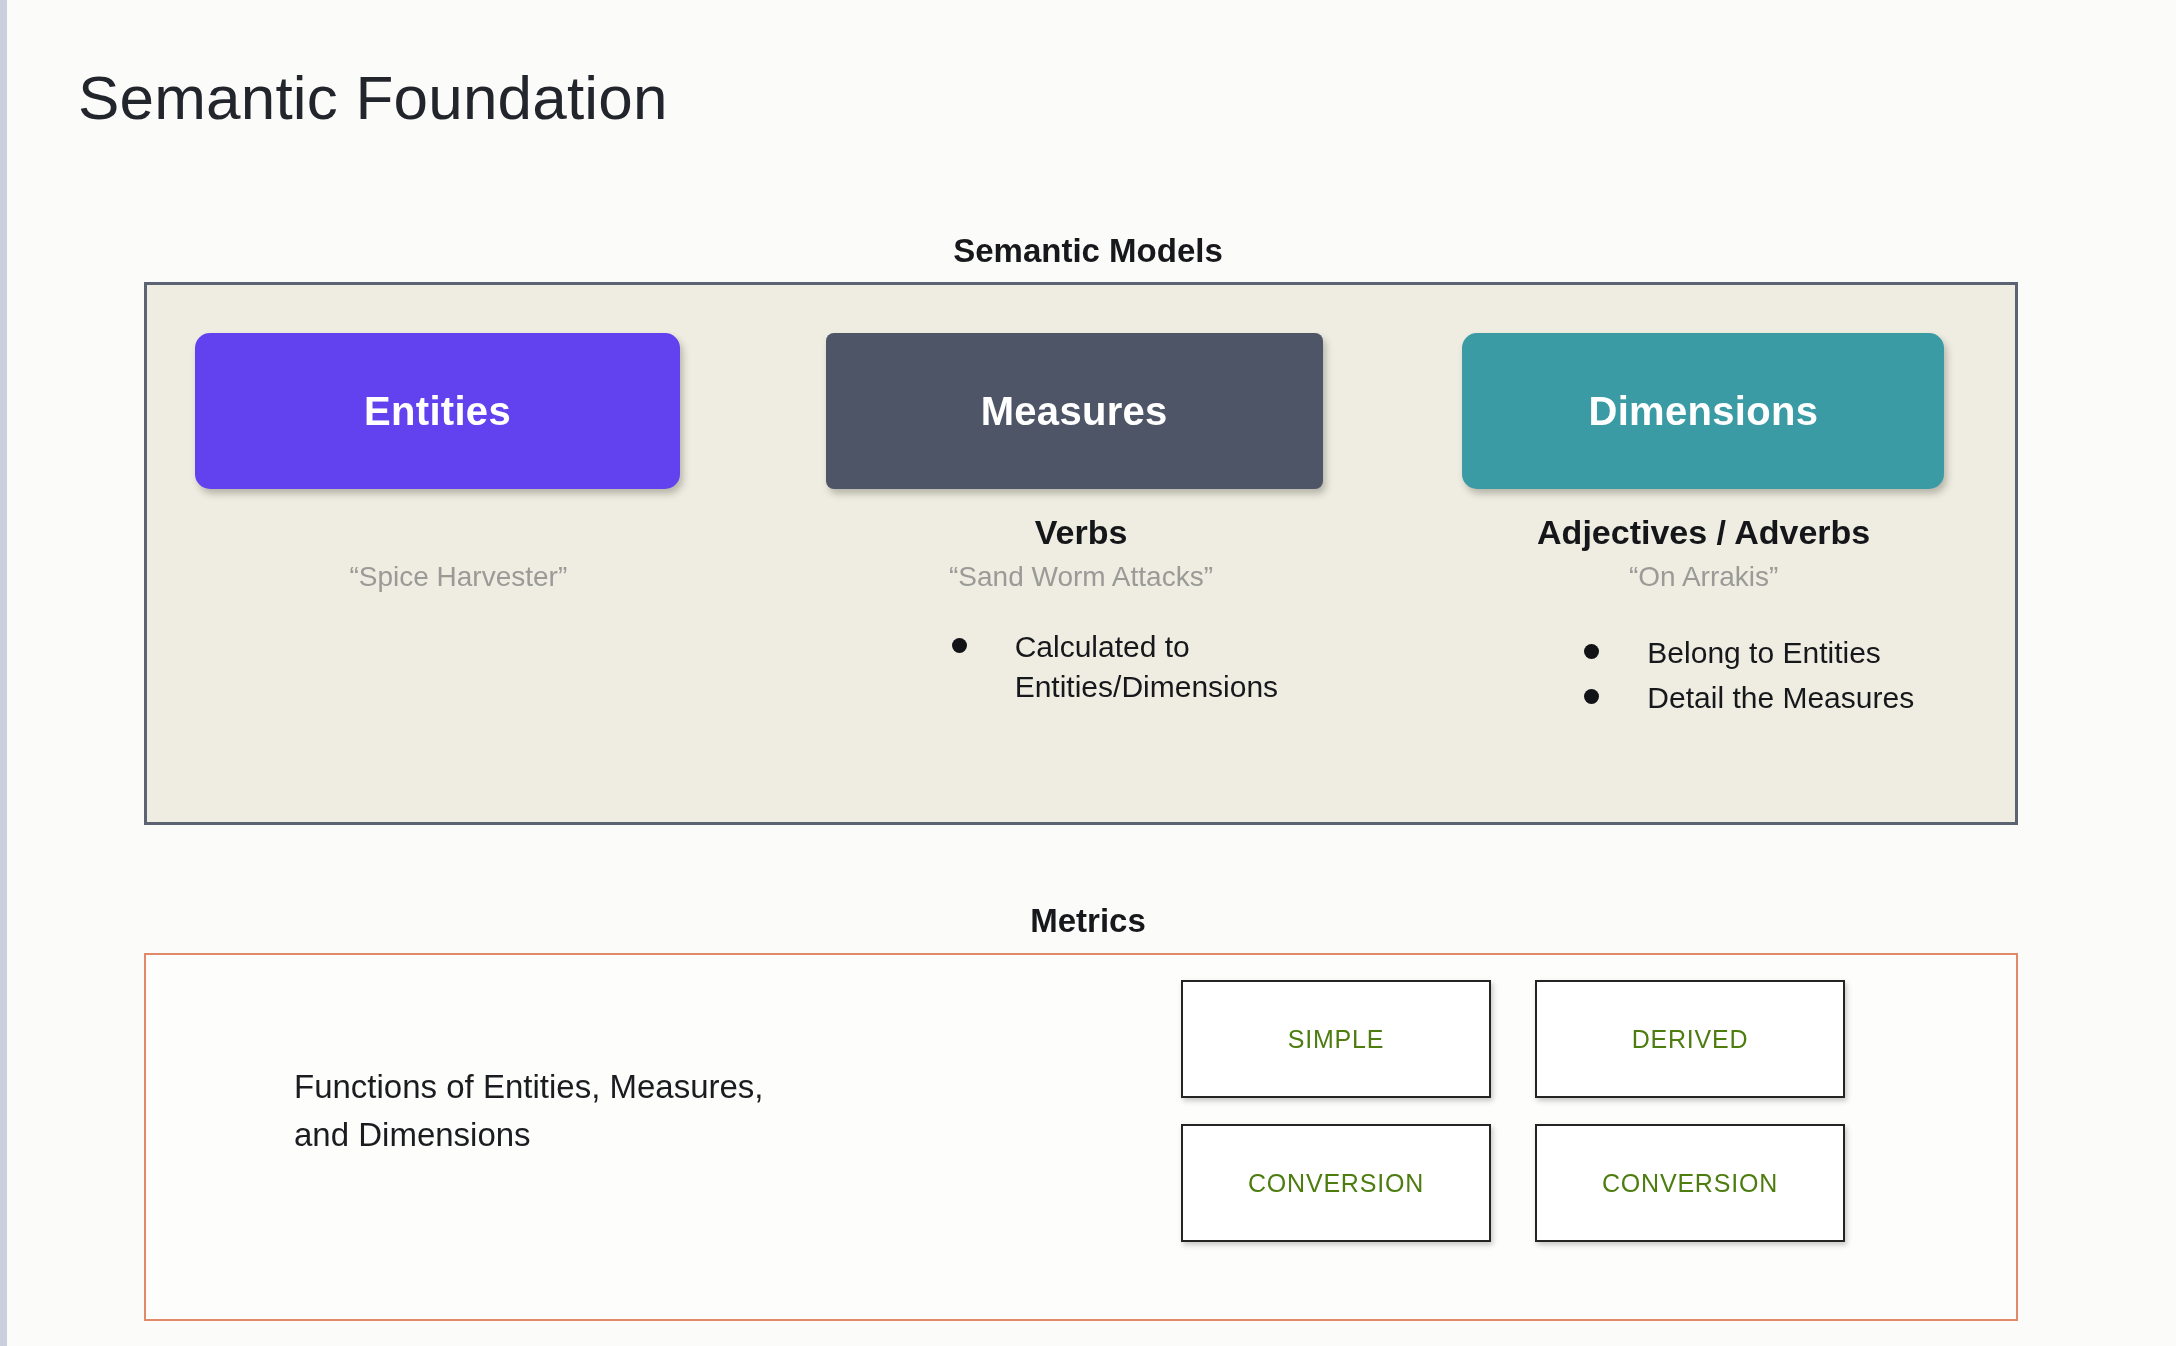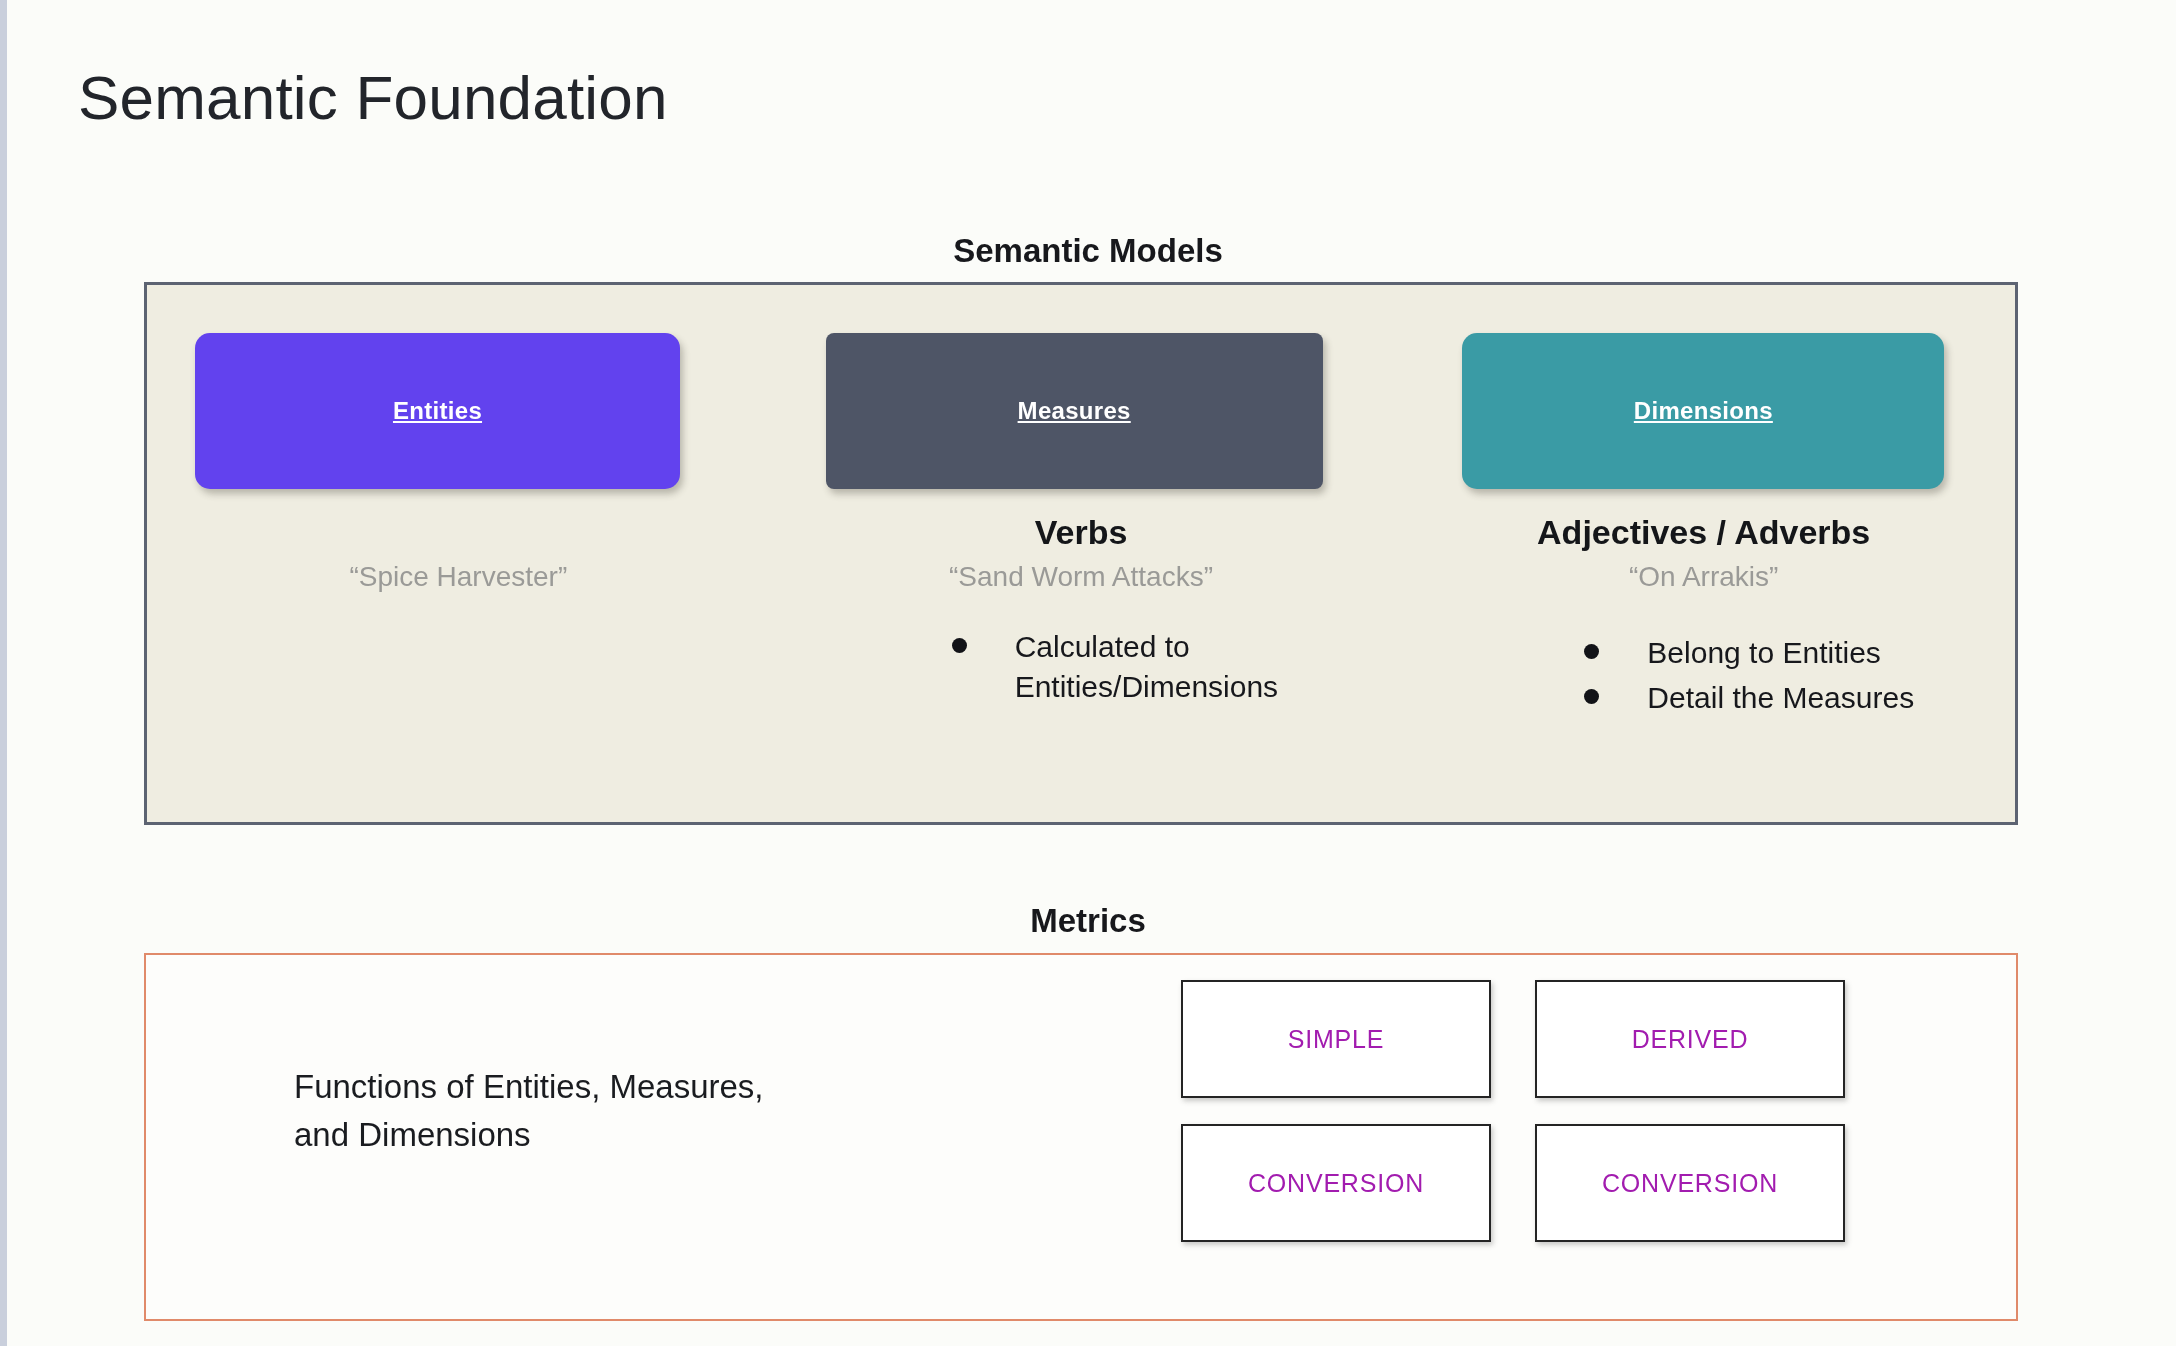--- a/index.html
+++ b/index.html
@@ -71,25 +71,24 @@
 
   .pill {
     position: absolute;
     top: 48px;
     height: 156px;
     border-radius: 15px;
     display: flex;
     align-items: center;
     justify-content: center;
     color: #FFFFFF;
-    font-size: 24px;
+    font-size: 40px;
     font-weight: 700;
     letter-spacing: 0.3px;
     box-shadow: 3px 5px 7px rgba(60,55,45,0.30);
-    text-decoration: underline;
   }
   .pill-entities   { left: 48px;  width: 485px; background: #6242EE; }
   .pill-measures   { left: 56px;  width: 497px; background: #4E5566; border-radius: 8px; }
   .pill-dimensions { left: 70px;  width: 482px; background: #3A9BA5; }
 
   .pos-word {
     position: absolute;
     top: 228px;
     width: 100%;
     text-align: center;
@@ -173,21 +172,21 @@
     row-gap: 26px;
   }
   .metric-type-box {
     border: 2px solid #242424;
     background: #FFFFFF;
     display: flex;
     align-items: center;
     justify-content: center;
     font-size: 25px;
     letter-spacing: 0.8px;
-    color: #a21caf;
+    color: #4d7c0f;
     box-shadow: 2px 3px 5px rgba(70,70,70,0.28);
     box-sizing: border-box;
   }
 </style>
 </head>
 <body>
 
 <div id="slide">
 
   <div id="left-edge-strip"></div>

